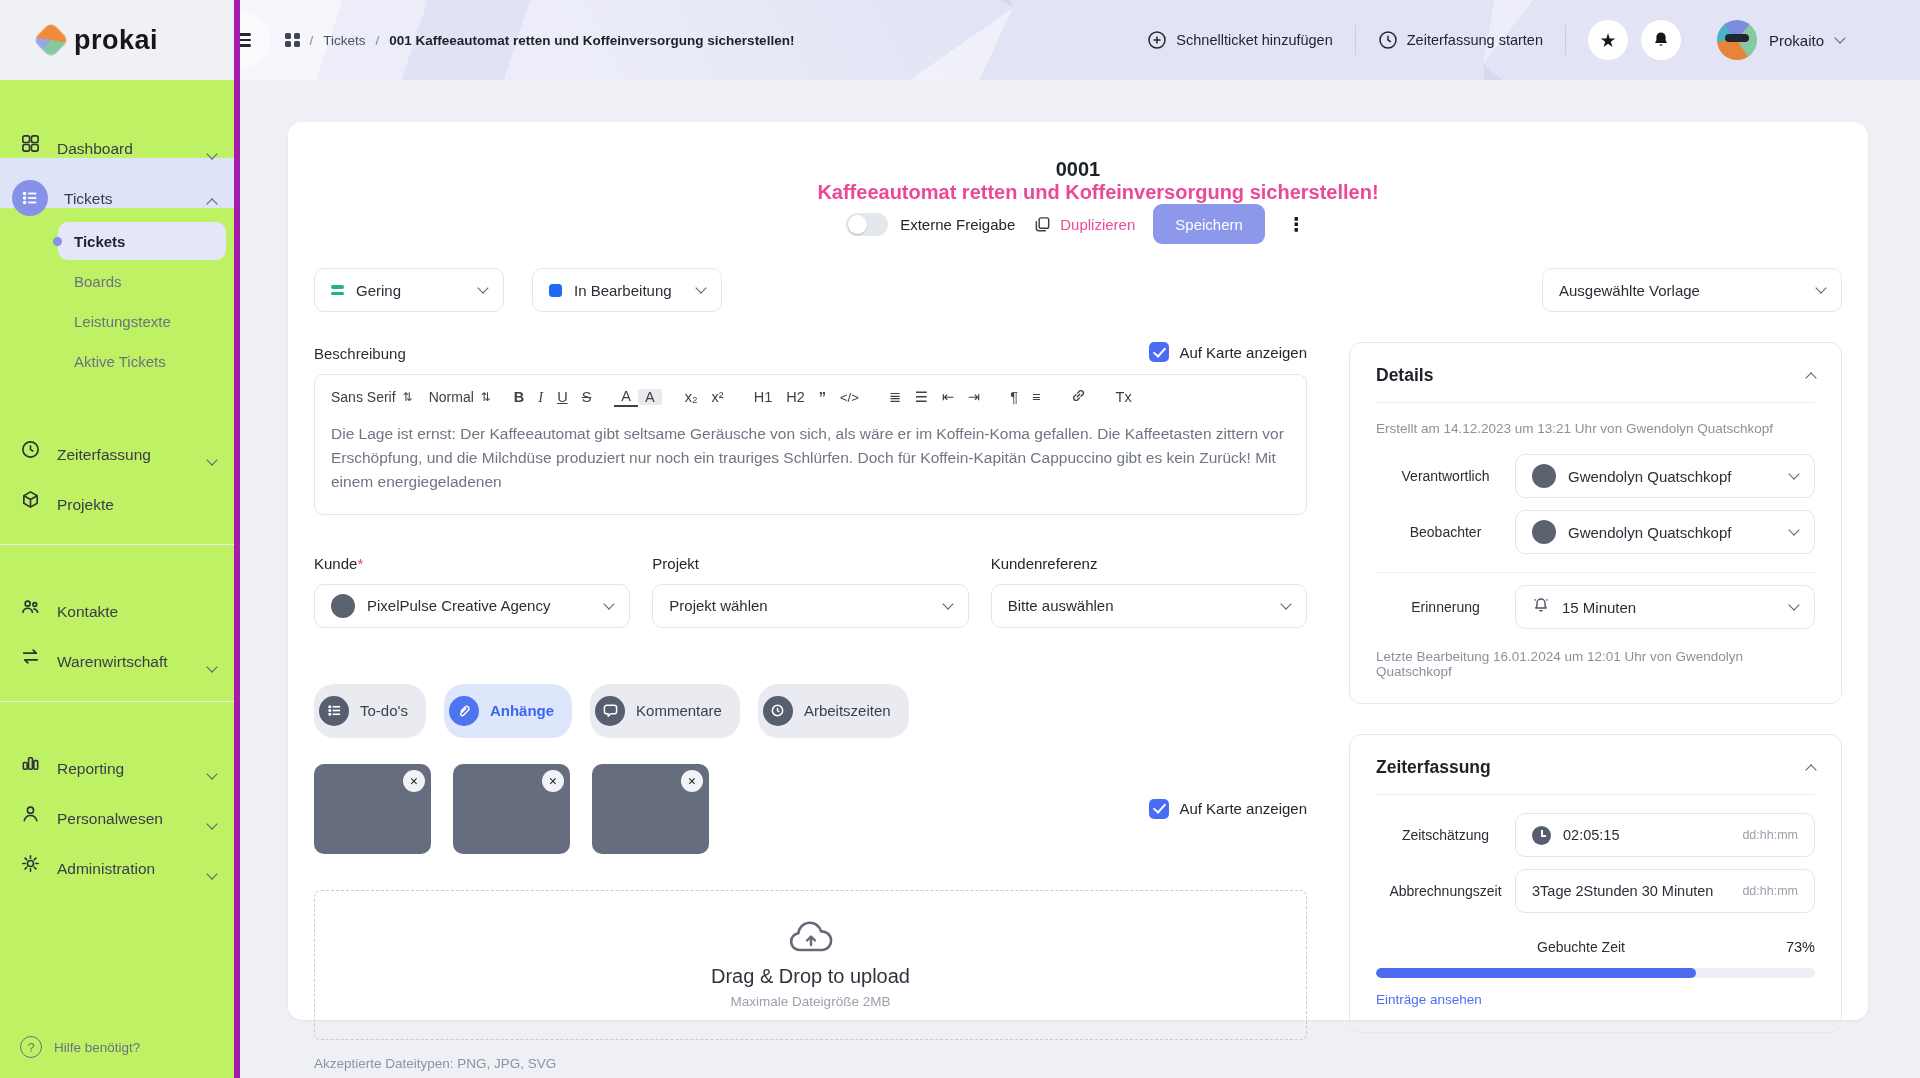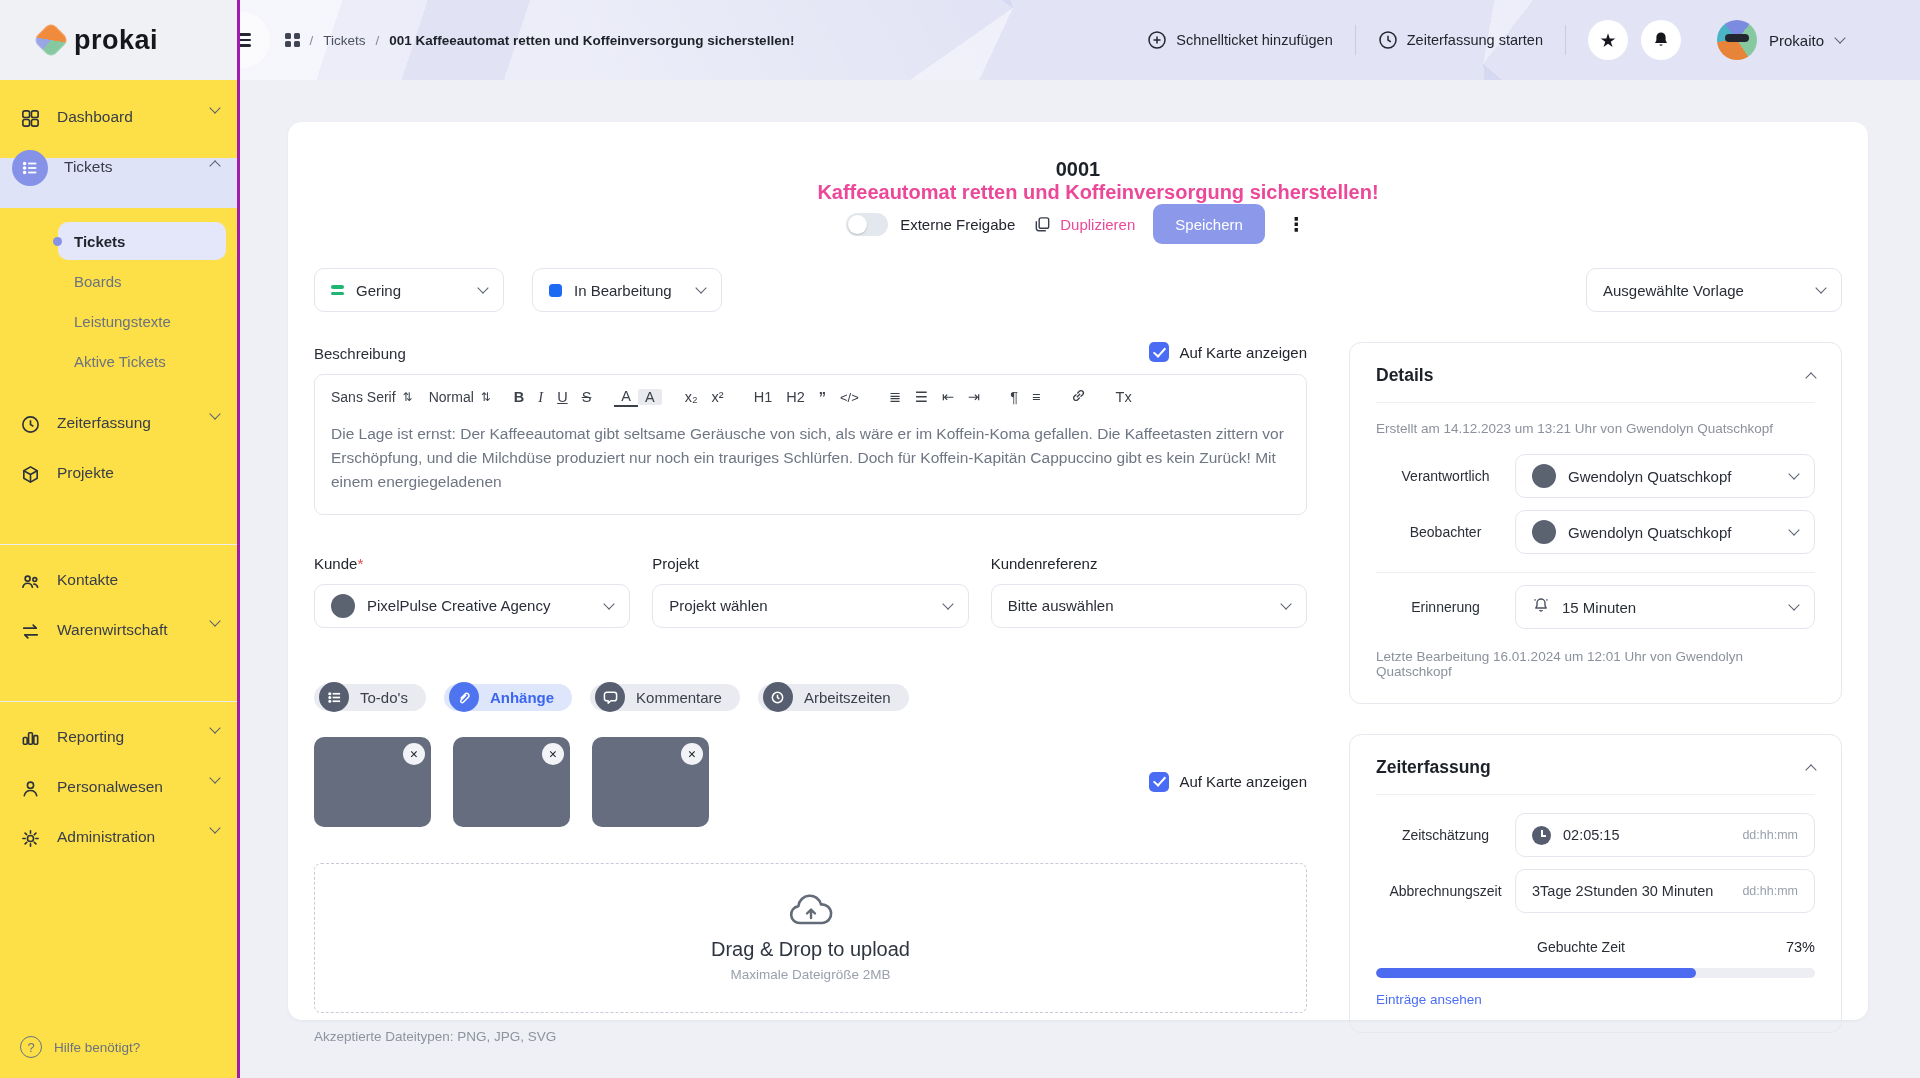--- a/index.html
+++ b/index.html
@@ -1,28 +1,28 @@
 <!DOCTYPE html>
 <html><head>
 <meta charset="utf-8">
 <style>
   * { margin:0; padding:0; box-sizing:border-box; }
   html,body { width:1920px; height:1078px; overflow:hidden; background:#eef0f5;
     font-family:"Liberation Sans","DejaVu Sans",sans-serif; color:#23262e; }
   .app { display:flex; width:1920px; height:1078px; }
 
   
-  .sidebar { position:relative; width:240px; height:100%; background:#fde047; border-right:3px solid #a21caf; flex:0 0 240px; z-index:2; }
+  .sidebar { position:relative; width:240px; height:100%; background:#bef264; border-right:6px solid #a21caf; flex:0 0 240px; z-index:2; }
   .logo-area { height:80px; background:#f0f1f5; display:flex; align-items:center; padding-left:38px; gap:10px; }
   .logo-mark { width:26px; height:26px; border-radius:7px; transform:rotate(45deg);
     background:conic-gradient(from 320deg,#f08a3c 0 95deg,#86c9a0 95deg 215deg,#9aa5e4 215deg 275deg,#f08a3c 275deg);
     box-shadow:inset 0 0 0 1px rgba(255,255,255,.25); }
   .logo-text { font-size:27px; font-weight:700; letter-spacing:.5px; color:#15171c; }
   .nav { padding-top:28px; }
-  .nav-item { display:flex; align-items:flex-start; height:50px; padding:0 18px 0 20px; gap:16px; cursor:pointer; }
+  .nav-item { display:flex; align-items:flex-end; height:50px; padding:0 18px 0 20px; gap:16px; cursor:pointer; }
   .nav-item .ilabel { font-size:15.5px; color:#383d49; flex:1; }
   .nav-item svg { width:21px; height:21px; stroke:#2c313b; }
   .nav-item.active { background:#dfe3f8; }
   .nav-item.active .icirc { width:36px; height:36px; margin:-8px 0 -8px -8px; border-radius:50%; background:#8691e8; display:flex; align-items:center; justify-content:center; }
   .nav-item.active .icirc svg { stroke:#fff; width:18px; height:18px; }
   .chev { width:8px; height:8px; border-right:1.7px solid #596070; border-bottom:1.7px solid #596070; transform:rotate(45deg); margin-top:-4px; }
   .chev.up { transform:rotate(-135deg); margin-top:4px; }
   .subnav { padding:14px 0 10px 0; }
   .subpill { display:flex; align-items:center; height:38px; width:168px; margin:0 0 2px 58px; border-radius:10px; padding-left:16px; position:relative; cursor:pointer; }
   .subpill.active { background:#e4e7fa; }
@@ -79,21 +79,21 @@
   .act-label { font-size:15px; color:#23262e; margin-left:-6px; }
   .dup { display:flex; align-items:center; gap:8px; font-size:15px; color:#ec4899; cursor:pointer; }
   .dup svg { width:19px; height:19px; stroke:#3a3f4b; }
   .btn-save { height:40px; padding:0 22px; border:none; border-radius:9px; background:#8c98ea; color:#fff; font-size:15px; font-family:inherit; cursor:pointer; }
   .kebab { font-size:19px; font-weight:700; color:#15171c; cursor:pointer; padding:0 4px; letter-spacing:0; }
 
   .card-sub { display:flex; align-items:center; margin-top:24px; gap:28px; }
   .pill { display:flex; align-items:center; height:44px; border:1px solid #e3e6ec; border-radius:10px; background:#fff; padding:0 16px; gap:12px; cursor:pointer; }
   .pill .plabel { font-size:15px; color:#2a2e37; flex:1; }
   .pill .chev { margin-left:6px; }
-  .w194 { width:194px; } .w190 { width:190px; } .w300 { width:256px; }
+  .w194 { width:194px; } .w190 { width:190px; } .w300 { width:300px; }
   .spacer { flex:1; }
   .type-ico { width:26px; height:26px; border-radius:50%; background:#fdeedb; display:flex; align-items:center; justify-content:center; }
   .type-ico i { width:13px; height:13px; border-radius:50%; border:3.5px solid #f59a23; display:block; }
   .prio-ico { display:flex; flex-direction:column; gap:3px; }
   .prio-ico i { width:13px; height:3.5px; border-radius:2px; background:#1fb573; display:block; }
   .stat-ico { width:13px; height:13px; border-radius:3.5px; background:#1d6bf3; }
 
   .card-body { display:flex; gap:42px; }
   .left-col { flex:1; min-width:0; }
   .right-col { width:493px; flex:0 0 493px; }
@@ -122,21 +122,21 @@
 
   
   .fields { display:flex; gap:22px; margin-top:40px; }
   .field { flex:1; }
   .f-label { font-size:15px; color:#23262e; margin-bottom:12px; }
   .req { color:#e5484d; }
   .avatar-dot { width:24px; height:24px; border-radius:50%; background:#5c6370; flex:0 0 24px; }
 
   
   .tabs { display:flex; gap:18px; margin-top:56px; }
-  .tab { display:flex; align-items:center; gap:11px; height:27px; border-radius:20px; background:#e9ebf1; padding:0 18px 0 5px; cursor:pointer; }
+  .tab { display:flex; align-items:center; gap:11px; height:54px; border-radius:20px; background:#e9ebf1; padding:0 18px 0 5px; cursor:pointer; }
   .tab-ic { width:30px; height:30px; border-radius:50%; background:#575e6f; display:flex; align-items:center; justify-content:center; }
   .tab-ic svg { width:15px; height:15px; stroke:#fff; }
   .tab .tlabel { font-size:15px; color:#3a3f4b; }
   .tab.active { background:#dde6fb; }
   .tab.active .tab-ic { background:#4f74f0; }
   .tab.active .tlabel { color:#3c66f0; font-weight:700; }
 
   
   .attach-row { display:flex; margin-top:26px; }
   .thumb { width:117px; height:90px; border-radius:10px; background:#666d7f; position:relative; margin-right:22px; cursor:pointer; }

